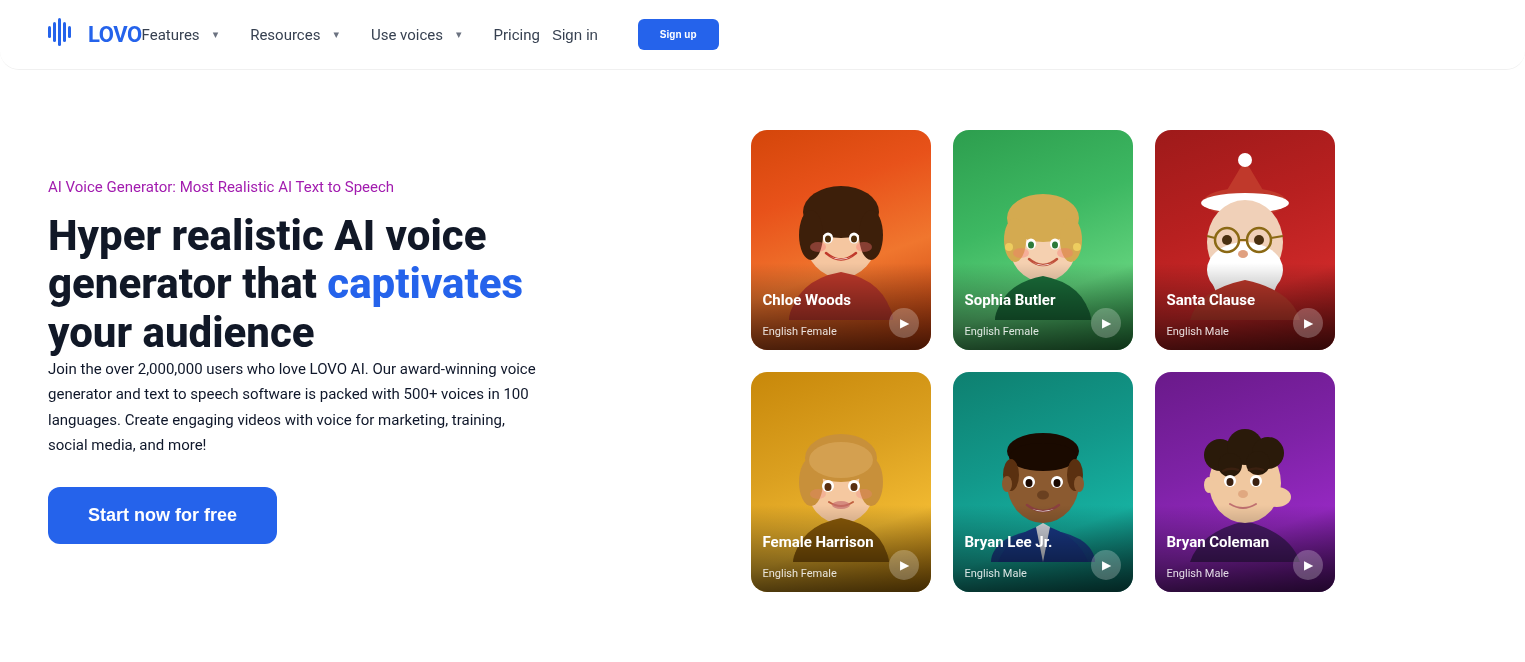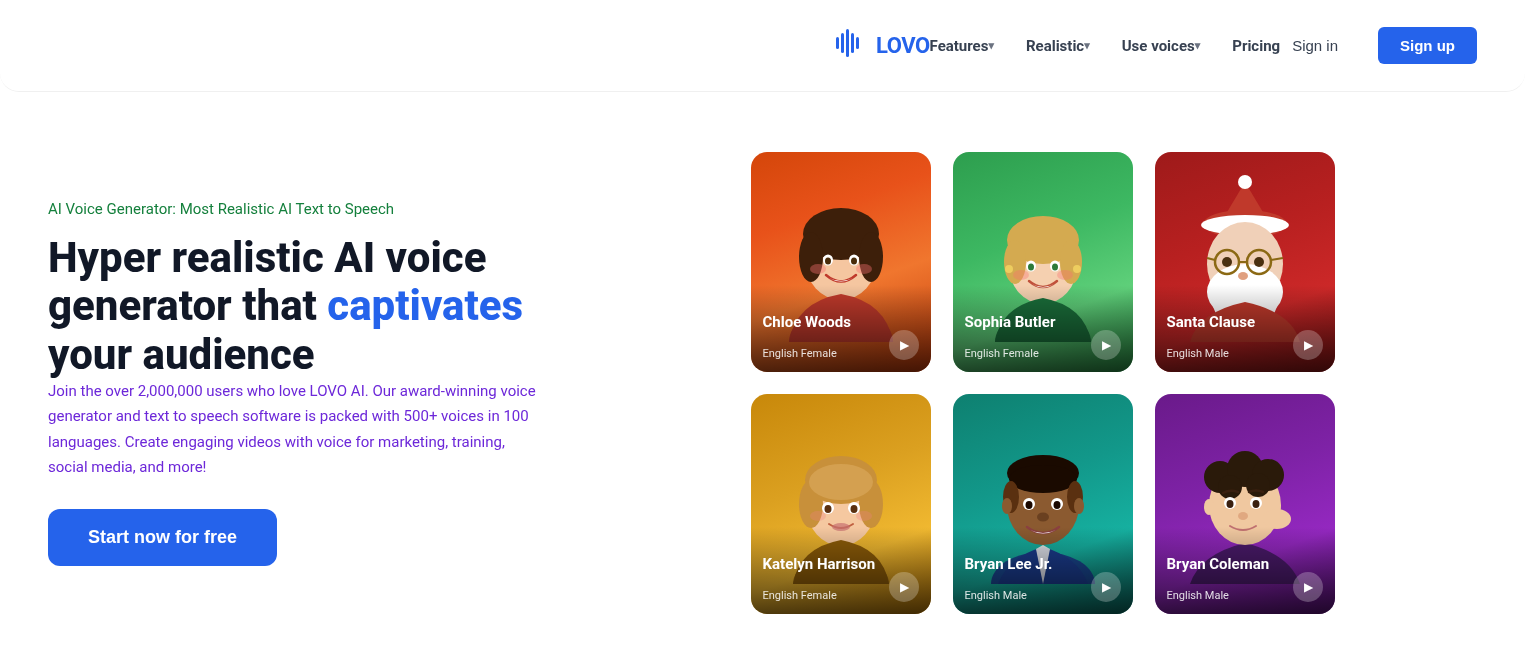--- a/index.html
+++ b/index.html
@@ -1,57 +1,57 @@
 <!DOCTYPE html>
 <html><head>
   <meta charset="utf-8">
   <style>
     * { box-sizing: border-box; margin: 0; padding: 0; }
     body { font-family: -apple-system, BlinkMacSystemFont, 'Segoe UI', Roboto, sans-serif; background: #fff; color: #1a1a2e; overflow-x: hidden; }
 
     
     nav {
-      display: flex; align-items: center; justify-content: flex-end;
-      padding: 0 48px; height: 92px; border-bottom: 1px solid #f0f0f0;
+      display: flex; align-items: center; justify-content: flex-start;
+      padding: 0 48px; height: 70px; border-bottom: 1px solid #f0f0f0;
       position: sticky; top: 0; background: #fff; z-index: 100; border-radius: 19px;
     }
     .nav-logo { display: flex; align-items: center; gap: 8px; text-decoration: none; }
     .nav-logo-text { font-size: 22px; font-weight: 700; color: #2563eb; letter-spacing: -0.5px; }
     .nav-logo-icon { color: #2563eb; font-size: 24px; }
     .nav-links { display: flex; align-items: center; gap: 32px; }
     .nav-link {
-      display: flex; align-items: center; gap: 0;
+      display: flex; align-items: center; gap: 13px;
       font-size: 15px; color: #374151; cursor: pointer; text-decoration: none;
-      font-weight: 700;
+      font-weight: 400;
     }
     .nav-link .chevron { font-size: 11px; color: #6b7280; }
     .nav-actions { display: flex; align-items: center; gap: 28px; }
     .btn-signin {
       font-size: 15px; color: #374151; background: none; border: none;
       cursor: pointer; font-weight: 500; padding: 8px 12px;
     }
     .btn-signup {
-      font-size: 15px; color: #fff; background: #2563eb; border: none;
+      font-size: 10px; color: #fff; background: #2563eb; border: none;
       cursor: pointer; font-weight: 600; padding: 10px 22px; border-radius: 6px;
     }
 
     
     .hero {
       display: flex; align-items: center;
       padding: 60px 48px 60px 48px;
       max-width: 1525px; margin: 0 auto;
       gap: 40px;
     }
     .hero-left { flex: 0 0 520px; max-width: 520px; }
     .hero-subtitle {
-      font-size: 15px; color: #15803d; margin-bottom: 16px; font-weight: 400;
+      font-size: 15px; color: #a21caf; margin-bottom: 16px; font-weight: 400;
     }
     .hero-title { font-size: 42px; font-weight: 800; line-height: 1.15; color: #111827; }
     .hero-title .accent { color: #2563eb; }
-    .hero-desc { font-size: 15px; color: #6d28d9; line-height: 1.7; margin-bottom: 28px; max-width: 500px; }
+    .hero-desc { font-size: 15px; color: #0f172a; line-height: 1.7; margin-bottom: 28px; max-width: 500px; }
     .btn-cta {
       display: inline-block; padding: 18px 40px; background: #2563eb; color: #fff;
       font-size: 18px; font-weight: 700; border-radius: 12px; border: none;
       cursor: pointer; text-decoration: none;
     }
 
     
     .hero-right { flex: 1; display: flex; justify-content: center; }
     .voice-grid {
       display: grid;
@@ -131,21 +131,21 @@
     </span>
     <span class="nav-logo-text">LOVO</span>
   </a>
 
   <div class="nav-links">
     <a href="#" class="nav-link">
       <span>Features</span>
       <span class="chevron">▾</span>
     </a>
     <a href="#" class="nav-link">
-      <span>Realistic</span>
+      <span>Resources</span>
       <span class="chevron">▾</span>
     </a>
     <a href="#" class="nav-link">
       <span>Use voices</span>
       <span class="chevron">▾</span>
     </a>
     <a href="#" class="nav-link">
       <span>Pricing</span>
     </a>
   </div>
@@ -319,21 +319,21 @@
             <ellipse cx="60" cy="103" rx="9" ry="4" fill="#c87070" opacity="0.7"></ellipse>
 
             <ellipse cx="37" cy="92" rx="8" ry="5" fill="#f08080" opacity="0.3"></ellipse>
             <ellipse cx="83" cy="92" rx="8" ry="5" fill="#f08080" opacity="0.3"></ellipse>
 
             <path d="M12 160 Q18 124 60 116 Q102 124 108 160Z" fill="#8a5a08"></path>
           </svg>
         </div>
         <div class="voice-label">
           <div>
-            <div class="voice-name">Katelyn Harrison</div>
+            <div class="voice-name">Female Harrison</div>
             <div class="voice-meta">English Female</div>
           </div>
           <button class="play-btn">
             <span class="play-icon">▶</span>
           </button>
         </div>
       </div>
 
       <div class="voice-card" style="grid-row: 2; grid-column: 2;">
         <div class="face-container face-bryan">

